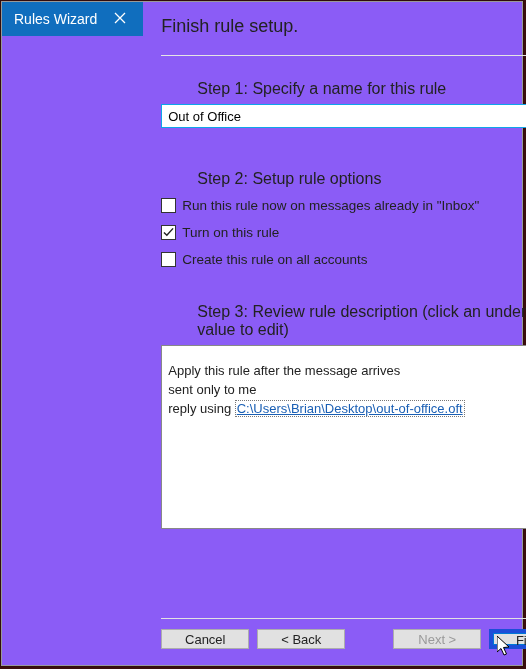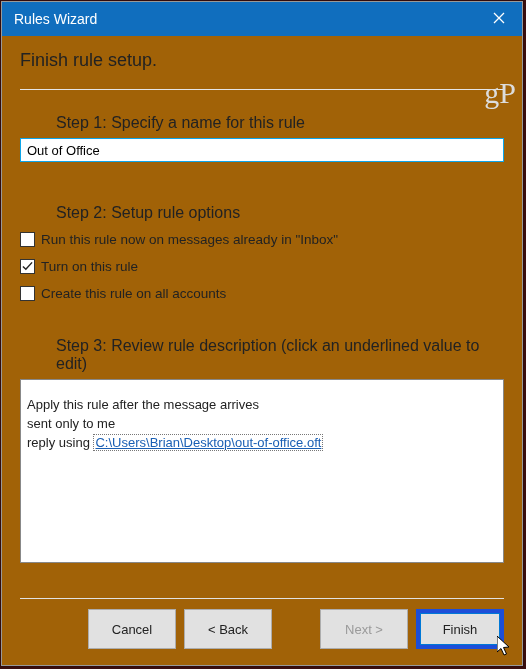--- a/index.html
+++ b/index.html
@@ -13,24 +13,24 @@
     color: #222;
     overflow: hidden;
     position: relative;
   }
   .window {
     position: absolute;
     left: 1px;
     top: 1px;
     width: 520px;
     height: 663px;
-    background: #a16207;
+    background: #8b5cf6;
     border: 1px solid #999;
     display: flex;
-    flex-direction: column;
+    flex-direction: row;
     box-shadow: 0 0 0 1px rgba(0,0,0,.15);
   }
   .titlebar {
     height: 34px;
     background: #106ebe;
     color: #fff;
     display: flex;
     align-items: center;
     justify-content: space-between;
     padding-left: 12px;
@@ -125,21 +125,21 @@
     margin: 14px 0 10px 0;
   }
   .btn-row {
     display: flex;
     justify-content: flex-end;
     gap: 8px;
     padding-bottom: 6px;
   }
   .btn {
     width: 88px;
-    height: 40px;
+    height: 20px;
     font: inherit;
     font-size: 13px;
     background: #e1e1e1;
     border: 1px solid #adadad;
     color: #222;
     cursor: pointer;
     padding: 0;
   }
   .btn:disabled {
     color: #9a9a9a;

